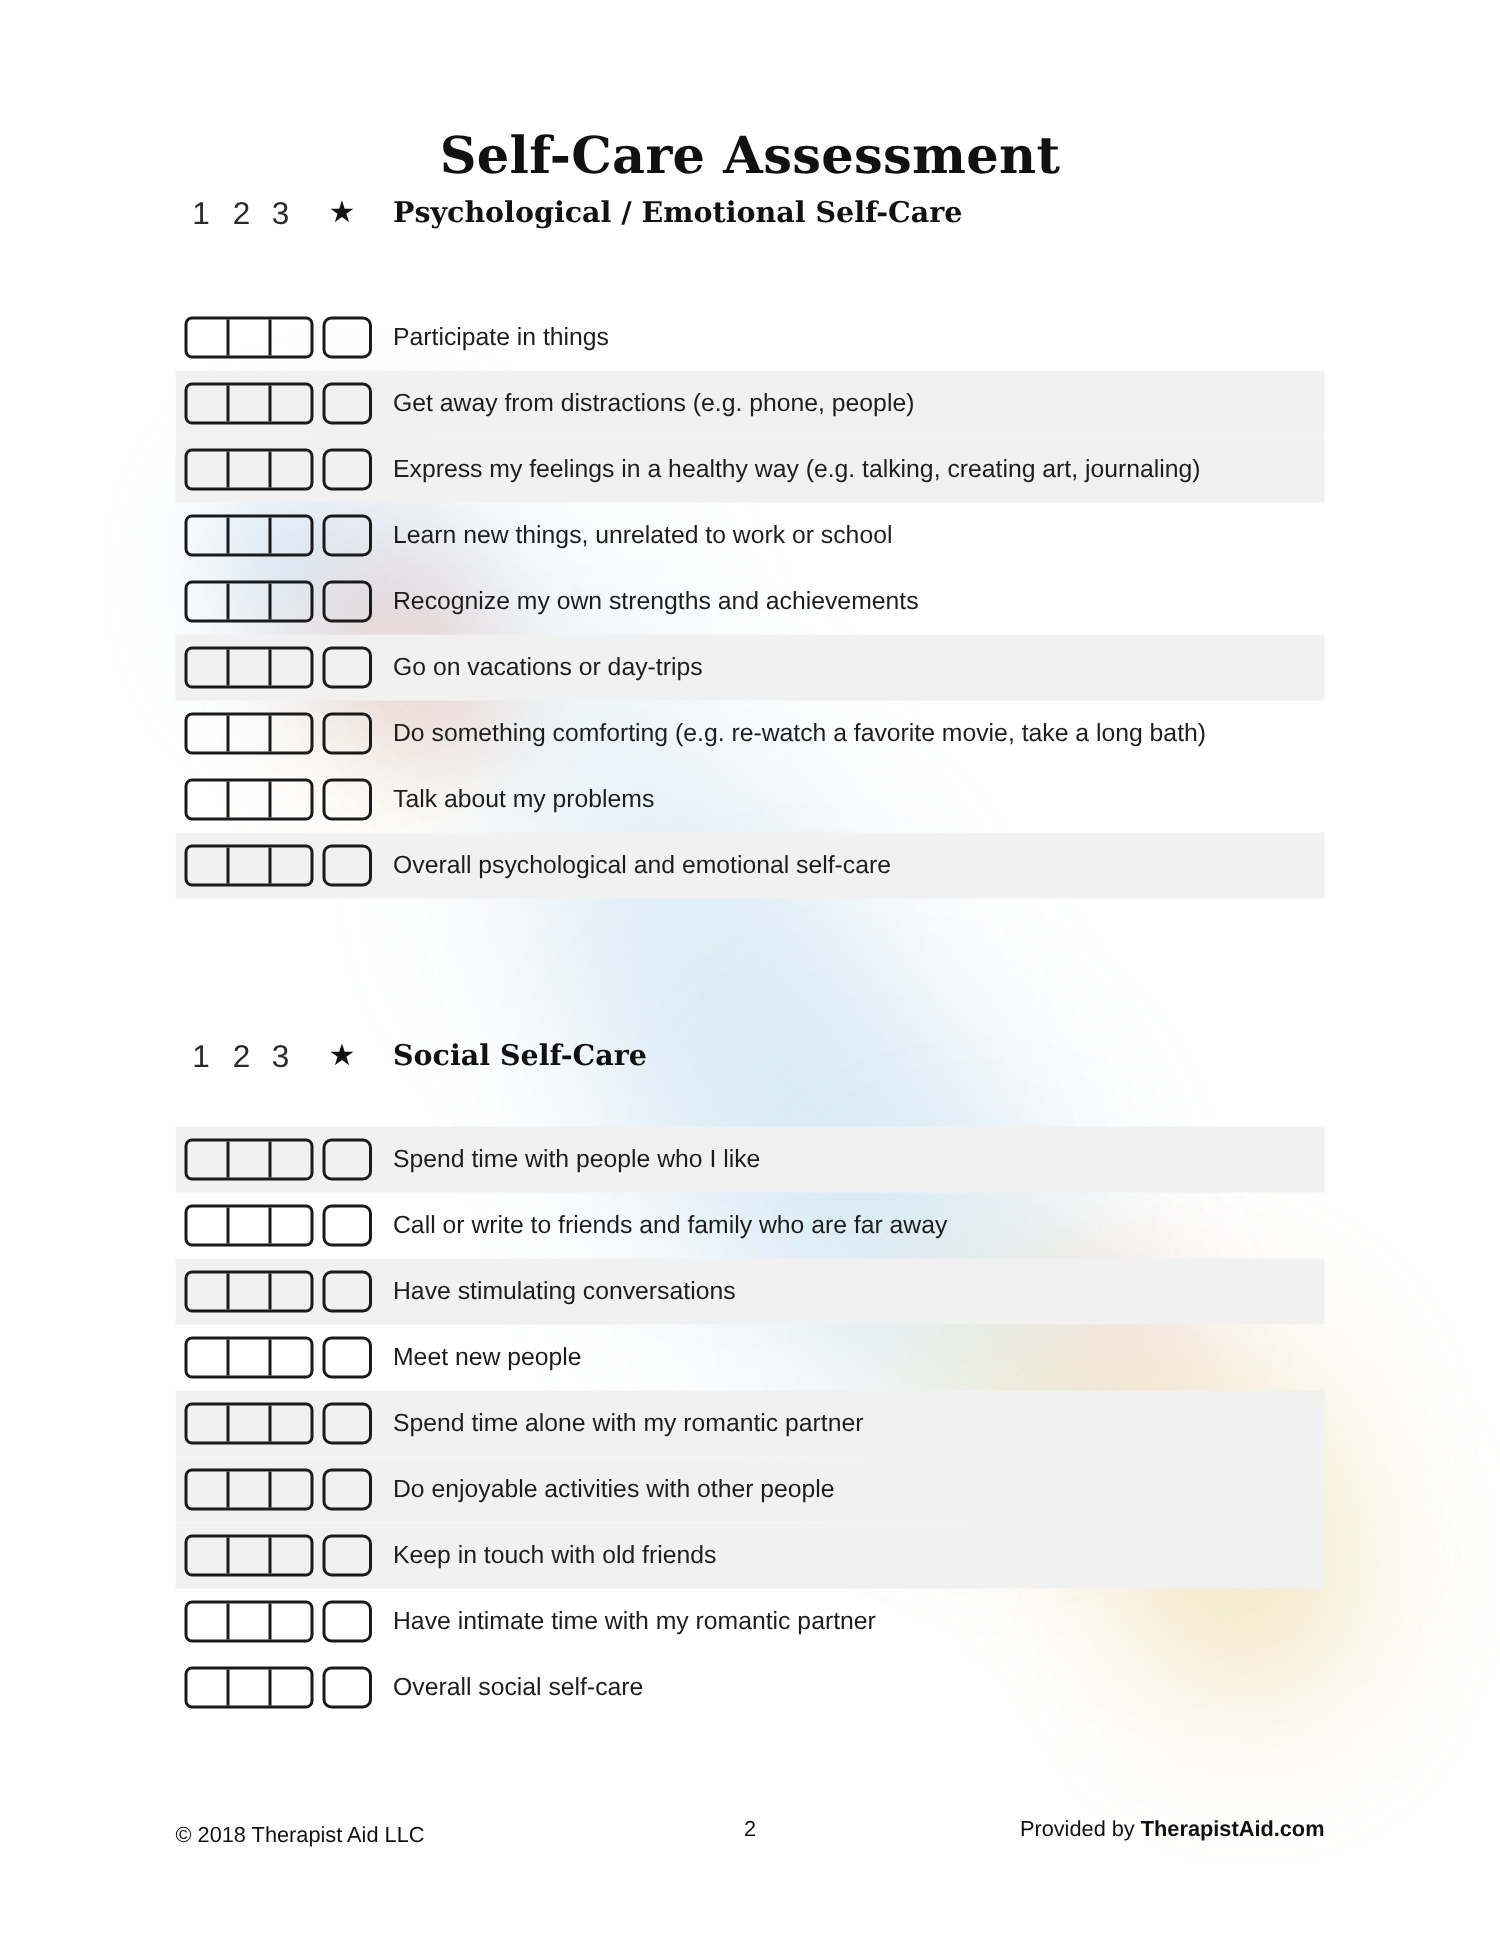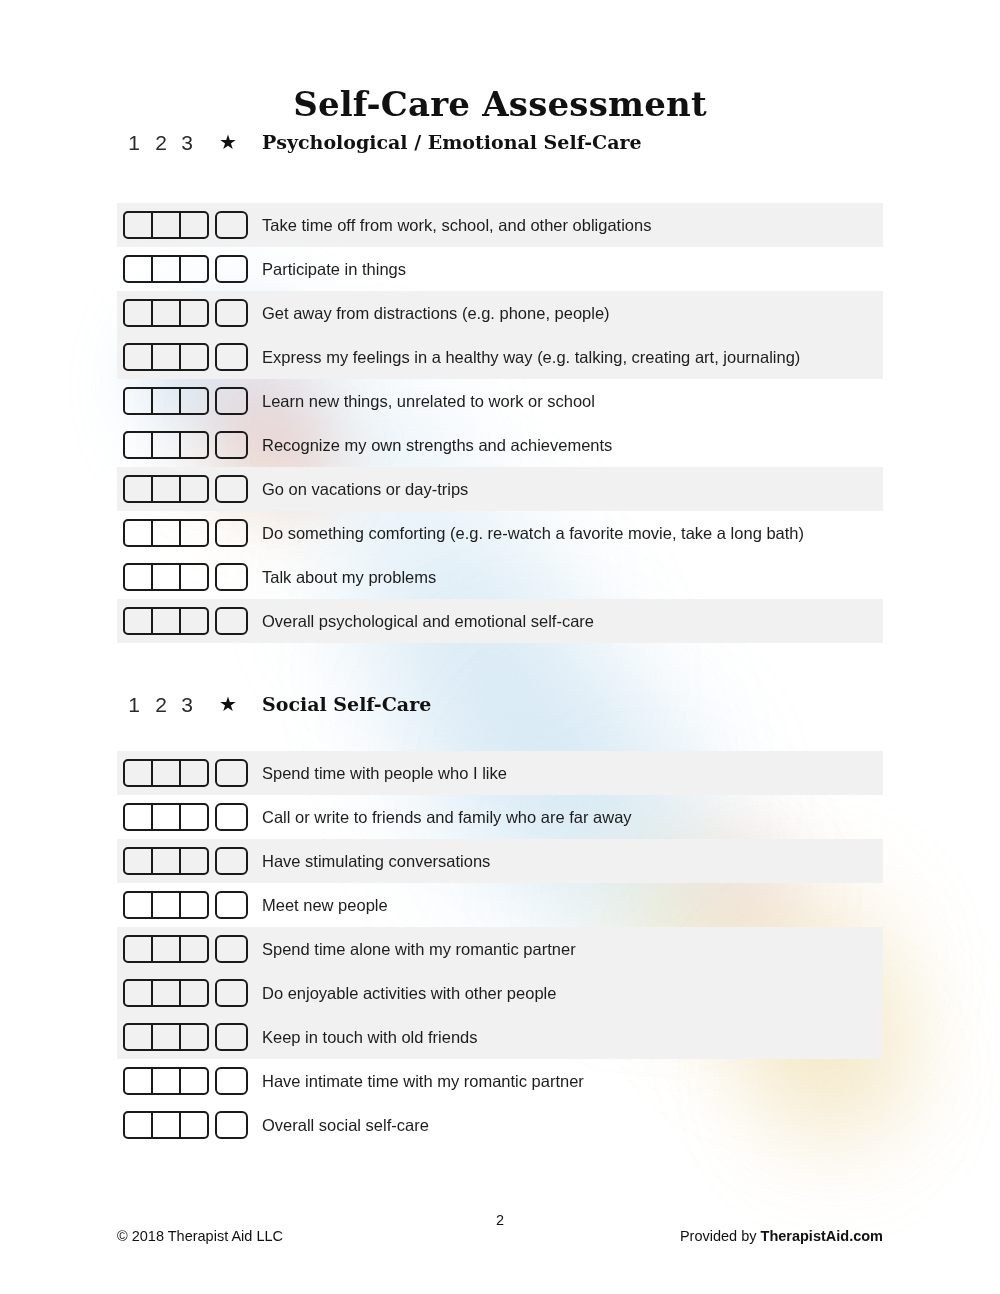--- a/index.html
+++ b/index.html
@@ -146,23 +146,23 @@
   
   #footer {
     position: absolute;
     left: 117px;
     top: 1212px;
     width: 766px;
     height: 20px;
     font-size: 14.5px;
     color: #111111;
   }
-  #footer .left  { position: absolute; left: 0;   top: 16px; text-align: right; }
+  #footer .left  { position: absolute; left: 0;   top: 4px; text-align: right; }
   #footer .mid   { position: absolute; left: 0; top: 0; width: 766px; text-align: center; }
-  #footer .right { position: absolute; right: 0;  top: 16px; white-space: nowrap; }
+  #footer .right { position: absolute; right: 0;  top: 0; white-space: nowrap; }
   #footer .brand { font-weight: bold; }
 </style>
 </head>
 <body>
 
 <div id="watermark">
     <div class="blob" style="left: 150px; top: 300px; width: 180px; height: 170px; background: rgb(168, 207, 232); opacity: 0.32; filter: blur(44px);"></div>
     <div class="blob" style="left: 196px; top: 360px; width: 120px; height: 110px; background: rgb(232, 168, 180); opacity: 0.34; filter: blur(38px);"></div>
     <div class="blob" style="left: 206px; top: 410px; width: 130px; height: 120px; background: rgb(232, 198, 138); opacity: 0.26; filter: blur(40px);"></div>
     <div class="blob" style="left: 300px; top: 370px; width: 150px; height: 150px; background: rgb(168, 207, 232); opacity: 0.2; filter: blur(50px);"></div>
@@ -187,29 +187,20 @@
   <div id="sections-host">
       <div class="section" style="top: 131px;">
         <div class="section-header">
           <span class="scale-num n1">1</span>
           <span class="scale-num n2">2</span>
           <span class="scale-num n3">3</span>
           <span class="scale-star">★</span>
           <span class="section-title">Psychological / Emotional Self-Care</span>
         </div>
         <div class="rows" style="top: 38px;">
-          <div class="row striped">
-            <div class="boxgroup">
-              <div class="cell"></div>
-              <div class="cell"></div>
-              <div class="cell"></div>
-            </div>
-            <div class="starbox"></div>
-            <div class="row-label">Take time off from work, school, and other obligations</div>
-          </div>
           <div class="row">
             <div class="boxgroup">
               <div class="cell"></div>
               <div class="cell"></div>
               <div class="cell"></div>
             </div>
             <div class="starbox"></div>
             <div class="row-label">Participate in things</div>
           </div>
           <div class="row striped">

